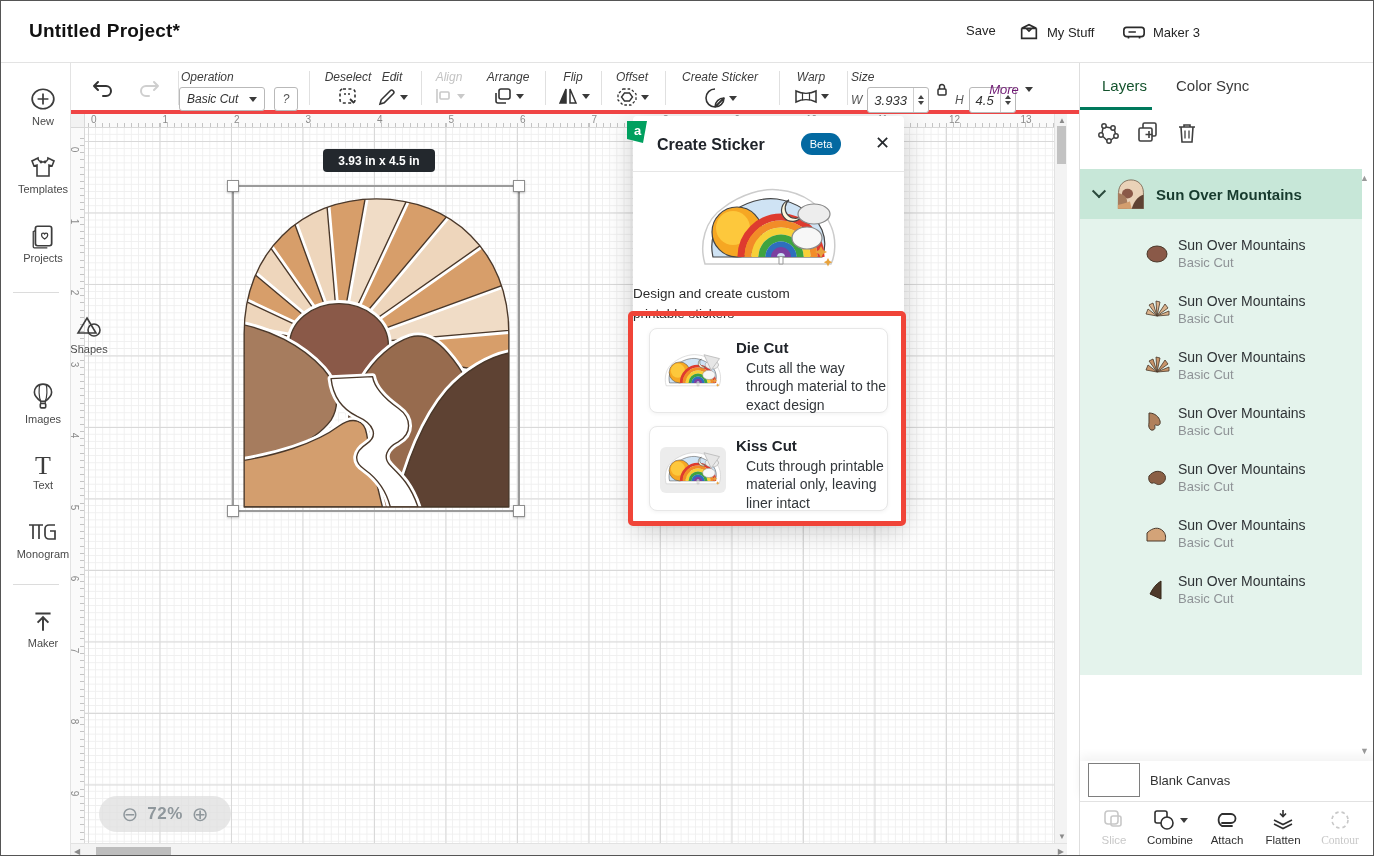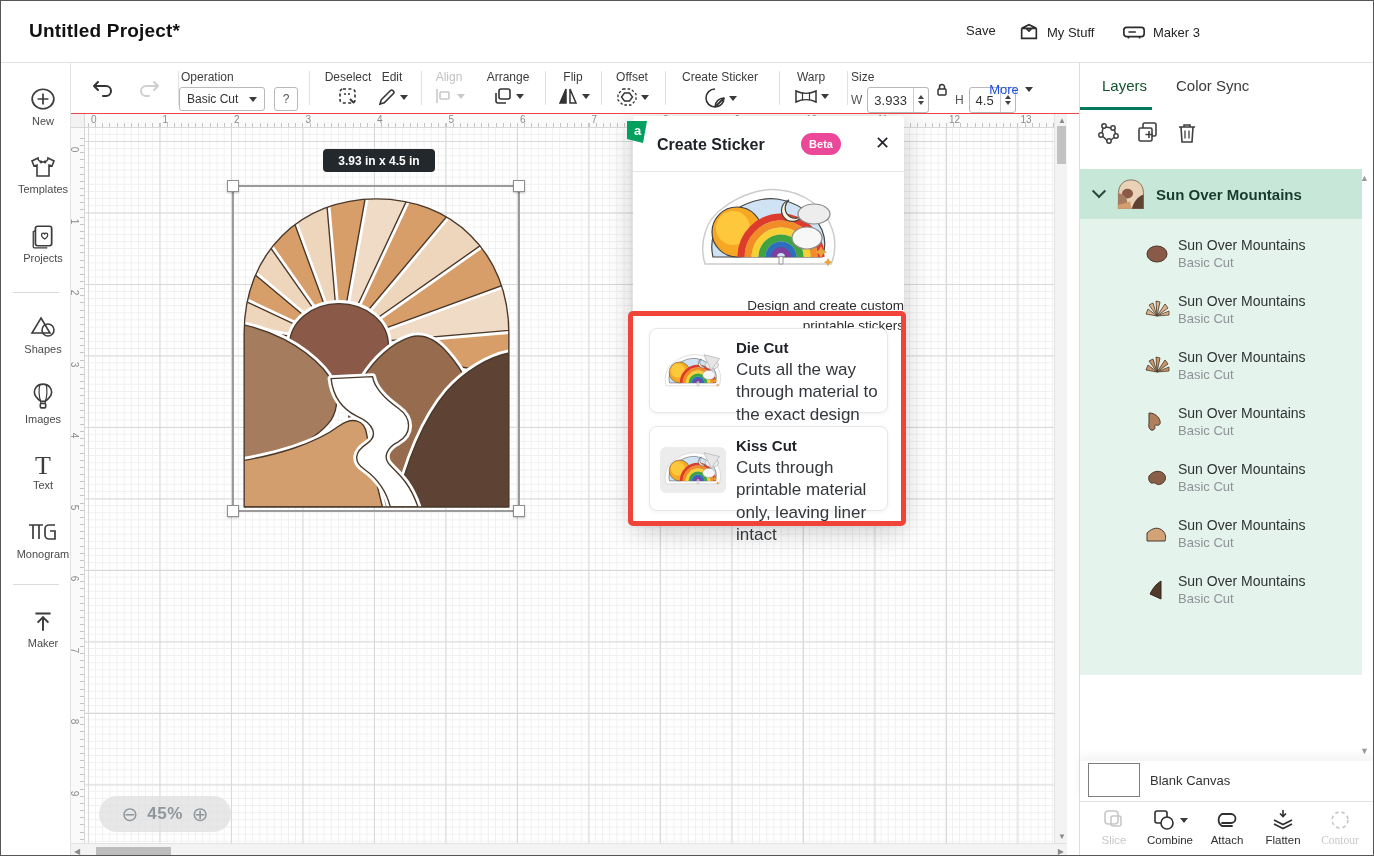--- a/index.html
+++ b/index.html
@@ -16,21 +16,21 @@
               font-size:15px; font-weight:bold; display:flex; align-items:center; justify-content:center; cursor:pointer; }
 
   
   .sidebar { left:0; top:62px; width:70px; height:794px; background:#fff; border-right:1px solid #e3e3e3; z-index:30; }
   .side-item { position:absolute; left:0; width:84px; text-align:center; color:#3d3d3d; cursor:pointer; }
   .side-item svg { display:block; margin:0 auto 3px; }
   .side-label { font-size:11px; color:#4a4a4a; }
   .side-div { position:absolute; left:12px; width:46px; border-top:1px solid #dcdcdc; }
 
   
-  .toolbar { left:70px; top:62px; width:1008px; height:51px; background:#fff; border-bottom:1px solid #ef4444; z-index:30; }
+  .toolbar { left:70px; top:62px; width:1008px; height:51px; background:#fff; border-bottom:4px solid #ef4444; z-index:30;font-style:italic; }
   .tgroup { position:absolute; top:0; height:51px; text-align:center; }
   .tlabel { font-size:12px; color:#3c3c3c; margin-top:7px; }
   .ticon { margin-top:3px; display:flex; align-items:center; justify-content:center; gap:3px; }
   .tdiv { position:absolute; top:8px; height:34px; border-left:1px solid #e0e0e0; }
   .caret { width:0; height:0; border-left:4px solid transparent; border-right:4px solid transparent; border-top:5px solid #3a3a3a; display:inline-block; }
   .dim { color:#c3c3c3 !important; }
   .dim .caret { border-top-color:#c9c9c9; }
   .opselect { width:86px; height:24px; border:1px solid #b9b9b9; border-radius:3px; font-size:12px; color:#333;
               display:inline-flex; align-items:center; justify-content:space-between; padding:0 7px; background:#fff; cursor:pointer; }
   .helpbox { width:24px; height:24px; border:1px solid #b9b9b9; border-radius:3px; font-size:12px; color:#555;
@@ -75,30 +75,30 @@
   .hscroll { left:70px; top:842px; width:996px; height:14px; background:#f3f3f3; border-top:1px solid #e2e2e2; z-index:6; }
   .hthumb { position:absolute; left:25px; top:3px; width:75px; height:8px; background:#bdbdbd; }
   .scr-arrow { position:absolute; font-size:8px; color:#8a8a8a; cursor:pointer; }
 
   
   .popup { left:632px; top:115px; width:271px; height:406px; background:#fff; border-radius:4px; z-index:20;
            box-shadow:0 8px 28px rgba(0,0,0,.22); }
   .pop-flag { left:624px; top:118px; width:22px; height:24px; z-index:21; }
   .pop-head { position:absolute; left:0; top:0; width:100%; height:56px; border-bottom:1px solid #e6e6e6; }
   .pop-title { position:absolute; left:24px; top:20px; font-size:16px; font-weight:bold; color:#20242a; }
-  .beta { position:absolute; left:168px; top:17px; width:40px; height:22px; background:#ec4899; color:#fff; font-size:11px;
-          border-radius:11px; display:flex; align-items:center; justify-content:center;font-weight:bold; }
+  .beta { position:absolute; left:168px; top:17px; width:40px; height:22px; background:#0369a1; color:#fff; font-size:11px;
+          border-radius:11px; display:flex; align-items:center; justify-content:center; }
   .pop-close { position:absolute; right:14px; top:16px; font-size:18px; color:#24282c; cursor:pointer; }
-  .pop-caption { position:absolute; left:0; top:168px; width:100%; text-align:right; font-size:13.5px; color:#2c2c2c; line-height:1.45;margin-top:12px; }
+  .pop-caption { position:absolute; left:0; top:168px; width:100%; text-align:left; font-size:13.5px; color:#2c2c2c; line-height:1.45; }
   .opt-card { position:absolute; left:16px; width:239px; height:85px; background:#fff; border:1px solid #e7e7e7; border-radius:8px;
               box-shadow:0 1px 4px rgba(0,0,0,.06); cursor:pointer; }
   .opt-thumb { position:absolute; left:10px; top:20px; width:66px; height:46px; display:flex; align-items:center; justify-content:center; }
   .opt-thumb.graybg { background:#ececec; border-radius:6px; }
   .opt-title { position:absolute; left:86px; top:10px; font-size:15px; font-weight:bold; color:#20242a; }
-  .opt-desc { position:absolute; left:86px; top:30px; width:146px; font-size:17px; color:#33373b; line-height:1.32; }
+  .opt-desc { position:absolute; left:96px; top:30px; width:146px; font-size:14px; color:#33373b; line-height:1.32; }
   .red-box { left:627px; top:310px; width:278px; height:215px; border:5px solid #f04438; border-radius:5px; z-index:22; pointer-events:none; }
 
   
   .rpanel { left:1078px; top:62px; width:296px; height:794px; background:#fff; border-left:1px solid #dedede; z-index:35; }
   .tab { position:absolute; top:14px; font-size:15px; cursor:pointer; }
   .tab.active { color:#14532d; font-weight:normal; }
   .tab.idle { color:#3a3a3a; }
   .tab-underline { position:absolute; left:0; top:44px; width:72px; height:3px; background:#00795c; }
   .licon { position:absolute; top:58px; color:#3f3f3f; cursor:pointer; }
   .group-head { position:absolute; left:0; top:106px; width:282px; height:50px; background:#c7e7d8; display:flex; align-items:center; cursor:pointer; }
@@ -170,21 +170,21 @@
     <div class="side-item" style="top:160px;">
       <svg width="24" height="26" viewBox="0 0 22 24" fill="none" stroke="#3d3d3d" stroke-width="1.6">
         <rect x="4" y="3" width="15" height="18" rx="2"></rect>
         <path d="M4 7 L2 8 V22 a1 1 0 0 0 1 1 H15" stroke-width="1.2"></path>
         <path d="M11.5 14 c-2.6-1.8-2.2-4.6-.4-4.6 c1 0 1.4.7 1.4.7 s.4-.7 1.4-.7 c1.8 0 2.2 2.8-.4 4.6 l-1 .7 z" stroke-width="1.2"></path>
       </svg>
       <div class="side-label">Projects</div>
     </div>
     <div class="side-div" style="top:229px;"></div>
 
-    <div class="side-item" style="top:251px;">
+    <div class="side-item" style="top:251px;margin-left:46px;">
       <svg width="28" height="26" viewBox="0 0 28 26" fill="none" stroke="#3d3d3d" stroke-width="1.6">
         <path d="M12 4 L21 19 H3 Z"></path>
           <circle cx="19" cy="16" r="6"></circle>
       </svg>
       <div class="side-label">Shapes</div>
     </div>
     <div class="side-item" style="top:319px;">
       <svg width="26" height="28" viewBox="0 0 24 26" fill="none" stroke="#3d3d3d" stroke-width="1.5">
         <path d="M12 2 C6 2 4 6.5 4 9.5 C4 13 8 16.5 10 18 H14 C16 16.5 20 13 20 9.5 C20 6.5 18 2 12 2 Z"></path>
         <path d="M9 2.6 C8 6 8 14 10 18 M15 2.6 C16 6 16 14 14 18" stroke-width="1.1"></path>
@@ -354,21 +354,21 @@
           <span class="stepper">
               <i class="up"></i>
               <i class="dn"></i>
             </span>
         </span>
       </div>
     </div>
 
     <div class="tgroup" style="left:905px; width:70px;">
       <div class="ticon" style="margin-top:19px; gap:6px;">
-        <span style="font-size:13px; color:#1d4ed8;">More</span>
+        <span style="font-size:13px; color:#701a75;">More</span>
         <span class="caret"></span>
       </div>
     </div>
   </div>
 
   <div class="abs grid"></div>
   <div class="abs hruler" id="h-ruler">
       <span class="rnum" style="left: 6px; top: 0px;">0</span>
       <span class="rnum" style="left: 77.5px; top: 0px;">1</span>
       <span class="rnum" style="left: 149px; top: 0px;">2</span>
@@ -452,21 +452,21 @@
 
         <path class="art-base" fill="#ffffff" d="M96,192 C98,210 106,222 122,230 C140,238 144,250 132,258 C120,266 118,276 130,284 C144,294 152,306 156,322 L184,322 C176,298 164,288 156,280 C148,272 152,262 164,256 C178,248 178,232 164,222 C150,212 140,202 138,190 Z"></path>
         <path class="art-line" d="M96,192 C98,210 106,222 122,230 C140,238 144,250 132,258 C120,266 118,276 130,284 C144,294 152,306 156,322 L184,322 C176,298 164,288 156,280 C148,272 152,262 164,256 C178,248 178,232 164,222 C150,212 140,202 138,190 Z"></path>
       </g>
       <path class="art-line" d="M8,322 L8,146 C8,64 66,10 142,10 C218,10 276,64 276,146 L276,322 Z"></path>
     </svg>
   </div>
 
   <div class="abs zoompill">
     <span class="zbtn">⊖</span>
-    <span class="zval">45%</span>
+    <span class="zval">72%</span>
     <span class="zbtn">⊕</span>
   </div>
 
   <div class="abs vscroll">
     <span class="scr-arrow" style="left:3px; top:2px;">▲</span>
     <div class="vthumb"></div>
     <span class="scr-arrow" style="left:3px; bottom:2px;">▼</span>
   </div>
   <div class="abs hscroll">
     <span class="scr-arrow" style="left:3px; top:3px;">◀</span>

